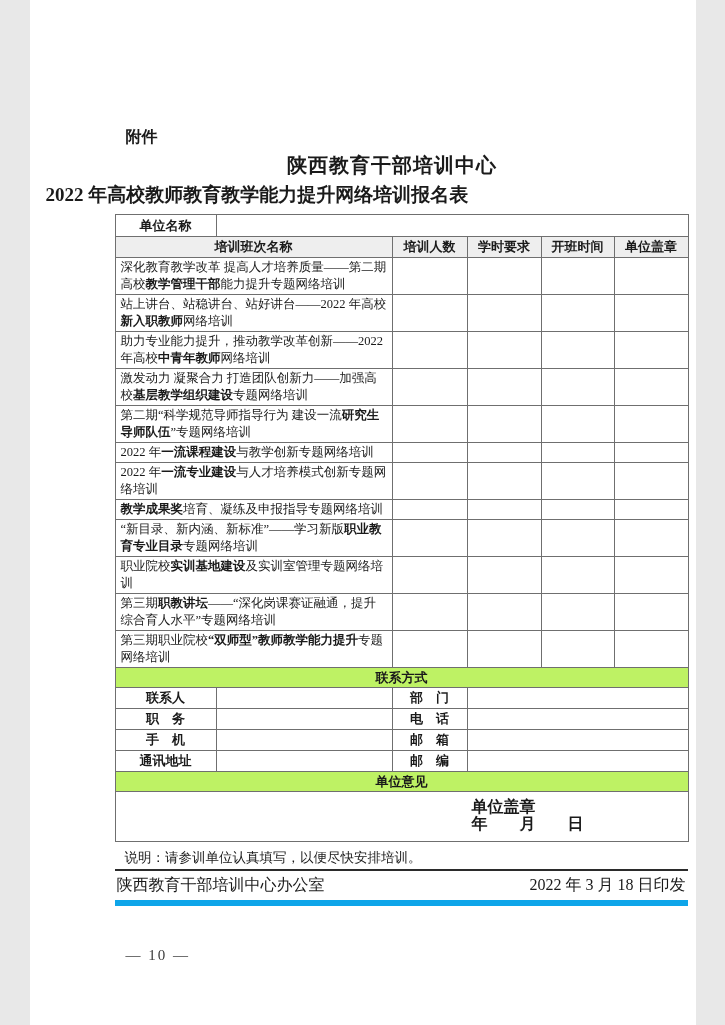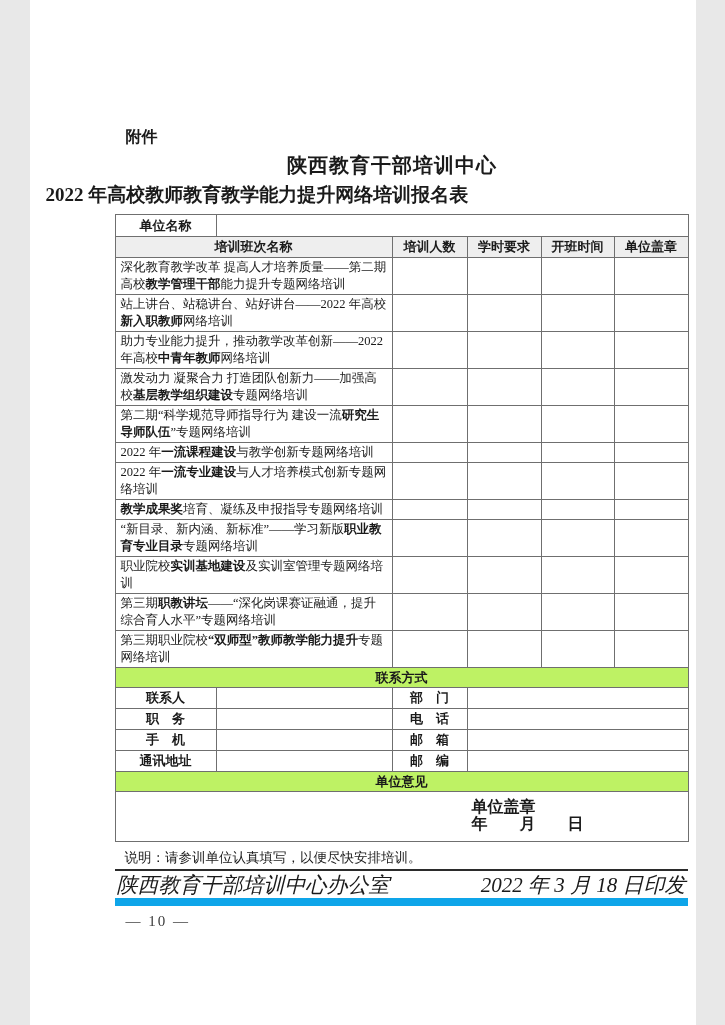--- a/index.html
+++ b/index.html
@@ -56,26 +56,26 @@
   .seal-block {
     width:max-content; margin-left:auto; margin-right:104px; margin-bottom:4px;
     font-weight:700; font-size:16px; line-height:17px;
   }
   .note-line {
     position:absolute; left:95px; top:849px;
     font-size:13.5px;
   }
   .doc-footer {
     position:absolute; left:85px; top:869px; width:573px; height:37px;
-    border-top:2px solid #2b2b2b; border-bottom:8px solid #0ea5e9;
+    border-top:2px solid #2b2b2b; border-bottom:6px solid #0ea5e9;
     display:flex; justify-content:space-between; align-items:center;
-    font-size:21px; padding:0 2px;font-style:italic;
+    font-size:16px; padding:0 2px;
   }
   .page-number {
-    position:absolute; left:96px; top:913px;
+    position:absolute; left:96px; top:947px;
     font-size:15px; color:#3c3c3c; letter-spacing:2px;
   }
 </style>
 </head>
 <body>
 
 <div class="page">
 
   <div class="attachment">附件</div>
   <div class="title1">陕西教育干部培训中心</div>

